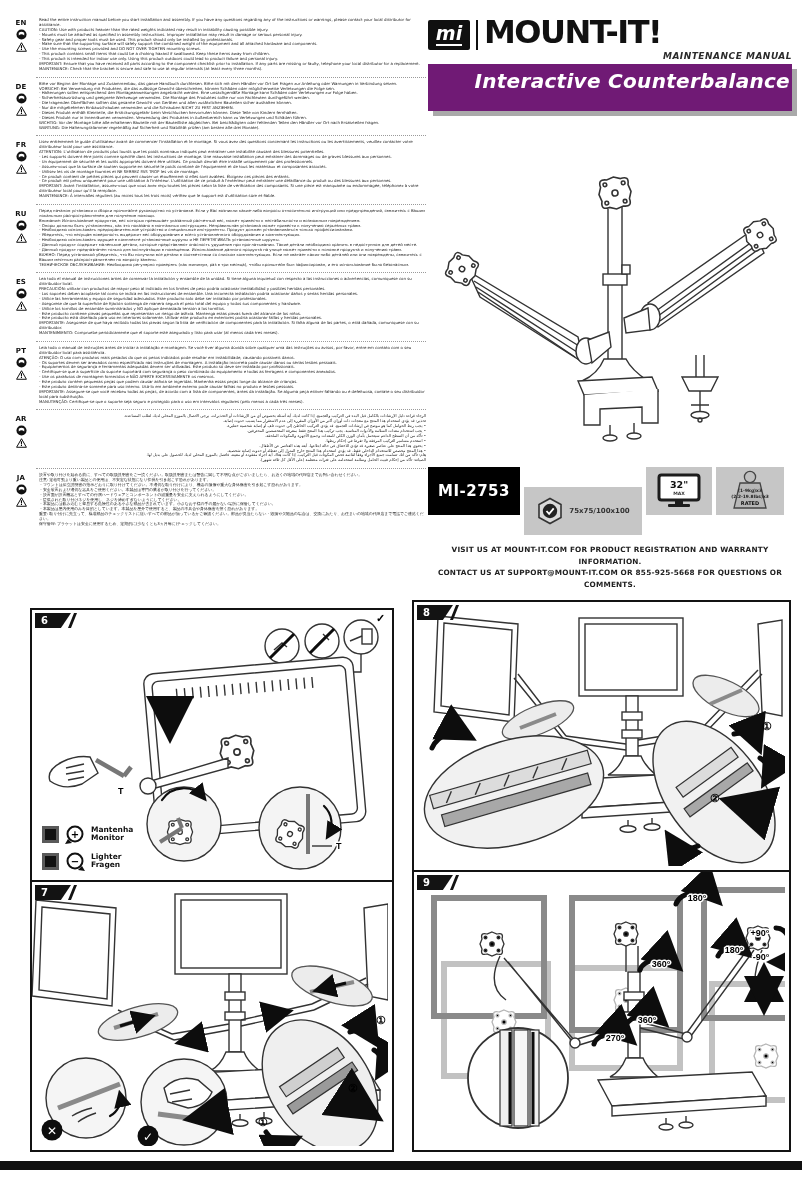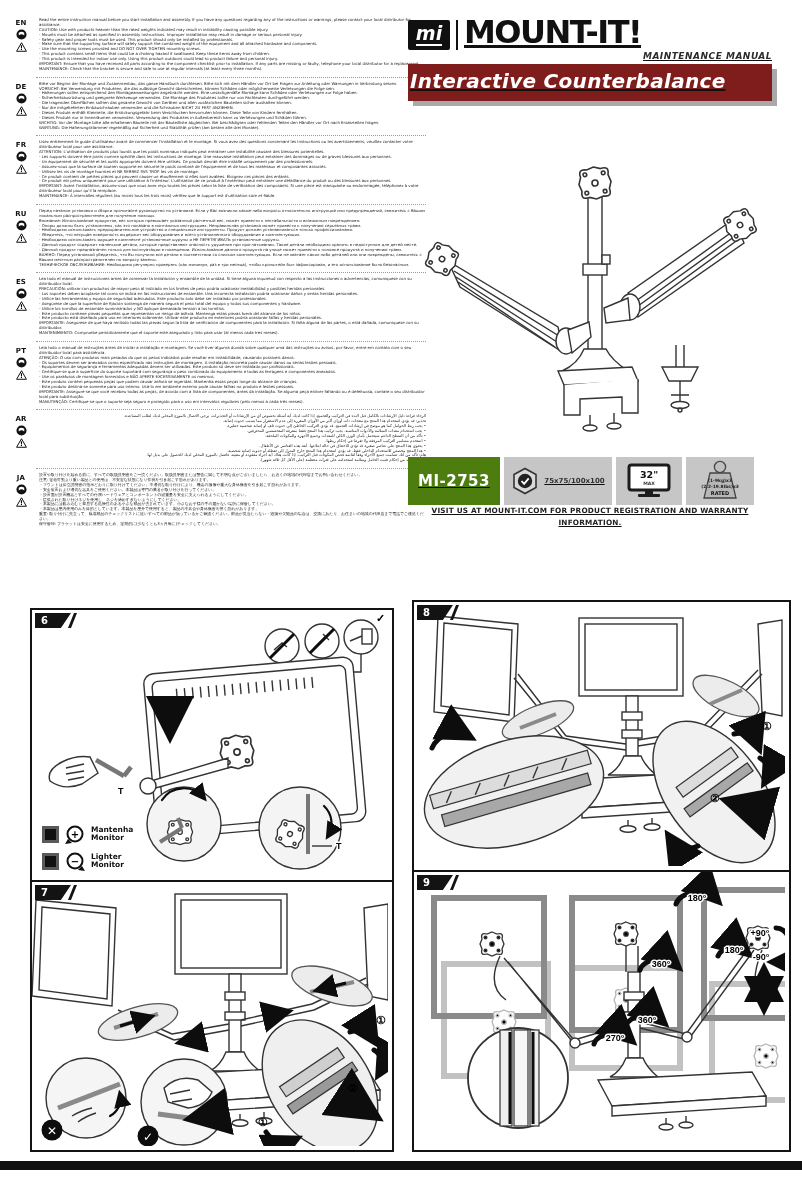--- a/index.html
+++ b/index.html
@@ -11,39 +11,39 @@
   .lang-block { display:flex; gap:5px; }
   .lang-side { width:26px; flex:0 0 26px; display:flex; flex-direction:column; align-items:center; gap:2px; padding-top:1px; }
   .lang-code { font-size:7px; font-weight:bold; letter-spacing:0.2px;text-align:right; }
   .lang-text { flex:1; font-size:3.9px; line-height:1.25; color:#222; white-space:pre-line; text-align:left; }
   .lang-text[dir="rtl"] { text-align:right; }
   .lang-sep { border:none; border-top:1px dotted #9a9a9a; margin:5px 0 4px 28px; }
   .man-ic { width:11px; height:11px; }
   .warn-ic { width:11px; height:10px; }
 
   
-  .right-col { position:absolute; left:408px; top:16px; width:364px;text-decoration:underline; }
+  .right-col { position:absolute; left:428px; top:16px; width:364px; }
   .brand-row { display:flex; align-items:flex-end; gap:6px; }
   .mi-box { width:42px; height:30px; background:#101010; display:flex; align-items:center; justify-content:center; border-radius:2px; }
   .mi-txt { color:#fff; font-style:italic; font-weight:bold; font-size:19px; border-bottom:2px solid #fff; line-height:1; padding-bottom:1px; }
   .brand-rule { width:2px; height:30px; background:#101010; }
   .brand-name { font-size:32px; font-weight:bold; letter-spacing:-1.5px; line-height:1; padding-bottom:2px; }
   .manual-label { text-align:right; font-style:italic; font-weight:bold; font-size:9px; color:#2b2b2b; letter-spacing:0.5px; margin-top:1px; }
   .banner { position:relative; margin-top:3px; }
   .banner-shadow { position:absolute; left:5px; top:5px; right:-5px; bottom:-5px; background:#a9a9a9; }
-  .banner-main { position:relative; background:#7f1d1d; color:#fff; text-align:left; padding:5px 2px 8px;
+  .banner-main { position:relative; background:#701a75; color:#fff; text-align:right; padding:5px 2px 18px;
                  font-style:italic; font-weight:bold; font-size:20px; line-height:1.2; letter-spacing:0.3px; }
   .hero { display:block; margin-top:8px; }
   .spec-row { display:flex; gap:4px; margin-top:18px; }
-  .model-box { width:92px; height:48px; background:#4d7c0f; color:#fff; display:flex; align-items:center; justify-content:center;
+  .model-box { width:92px; height:48px; background:#000000; color:#fff; display:flex; align-items:center; justify-content:center;
                font-weight:bold; font-size:15px; letter-spacing:0.5px; }
   .spec-box { height:48px; background:#c6c6c6; display:flex; align-items:center; justify-content:center; gap:5px; }
-  .spec-vesa { width:108px; } .spec-screen { width:66px; } .spec-weight { width:68px; }
+  .spec-vesa { width:118px;margin-top:20px; } .spec-screen { width:66px; } .spec-weight { width:68px; }
   .vesa-txt { font-size:7px; font-weight:bold; color:#333; }
-  .contact { text-align:center; font-size:7.3px; font-weight:bold; color:#222; line-height:1.6; letter-spacing:0.2px; }
+  .contact { margin-top:9px; text-align:center; font-size:7.3px; font-weight:bold; color:#222; line-height:1.6; letter-spacing:0.2px; }
 
   
   .panel { position:absolute; border:2px solid #131313; background:#fff; }
   .p6 { left:30px; top:608px; width:360px; height:270px; }
   .p7 { left:30px; top:880px; width:360px; height:268px; }
   .p8 { left:412px; top:600px; width:375px; height:268px; }
   .p9 { left:412px; top:870px; width:375px; height:278px; }
   .ptab { position:absolute; top:3px; left:3px; width:46px; height:15px; z-index:3; }
   .tabbox { position:absolute; left:0; top:0; width:36px; height:15px; background:#131313; clip-path:polygon(0 0,100% 0,72% 100%,0 100%); }
   .tabstripe { position:absolute; left:33px; top:0; width:12px; height:15px; background:#131313; clip-path:polygon(50% 0,75% 0,25% 100%,0 100%); }
@@ -368,20 +368,21 @@
           <polygon points="9,13 29,13 35,38 3,38" fill="#b7b7b7" stroke="#444" stroke-width="1.3"></polygon>
           <text x="19" y="22" text-anchor="middle" font-size="4.4" font-weight="bold" fill="#222">(1-9kg)x3</text>
           <text x="19" y="28" text-anchor="middle" font-size="4.4" font-weight="bold" fill="#222">(2.2-19.8lbs)x3</text>
           <text x="19" y="34.5" text-anchor="middle" font-size="5" font-weight="bold" fill="#111">RATED</text>
         </svg>
       </div>
     </div>
 
     <div class="contact">
       <div>VISIT US AT MOUNT-IT.COM FOR PRODUCT REGISTRATION AND WARRANTY INFORMATION.</div>
+      <div>CONTACT US AT SUPPORT@MOUNT-IT.COM OR 855-925-5668 FOR QUESTIONS OR COMMENTS.</div>
     </div>
   </div>
 
   <div class="panel p6">
     <div class="ptab">
       <div class="tabbox"></div>
         <div class="tabstripe"></div>
       <span class="tabnum">6</span>
     </div>
     <svg class="pan-svg" width="356" height="266" viewBox="0 0 356 266">
@@ -467,21 +468,21 @@
 Monitor</div>
       </div>
       <div class="legend-row">
         <div class="legend-sq"></div>
         <svg width="22" height="22" viewBox="0 0 22 22">
           <circle cx="11" cy="11" r="7.5" fill="none" stroke="#111" stroke-width="2"></circle>
           <polygon points="18,16 21,21 14,20" fill="#111"></polygon>
           <text x="11" y="14.5" text-anchor="middle" font-size="10" font-weight="bold">−</text>
         </svg>
         <div class="legend-lbl">Lighter
-Monitor</div>
+Fragen</div>
       </div>
     </div>
   </div>
 
   <div class="panel p7">
     <div class="ptab">
       <div class="tabbox"></div>
         <div class="tabstripe"></div>
       <span class="tabnum">7</span>
     </div>

